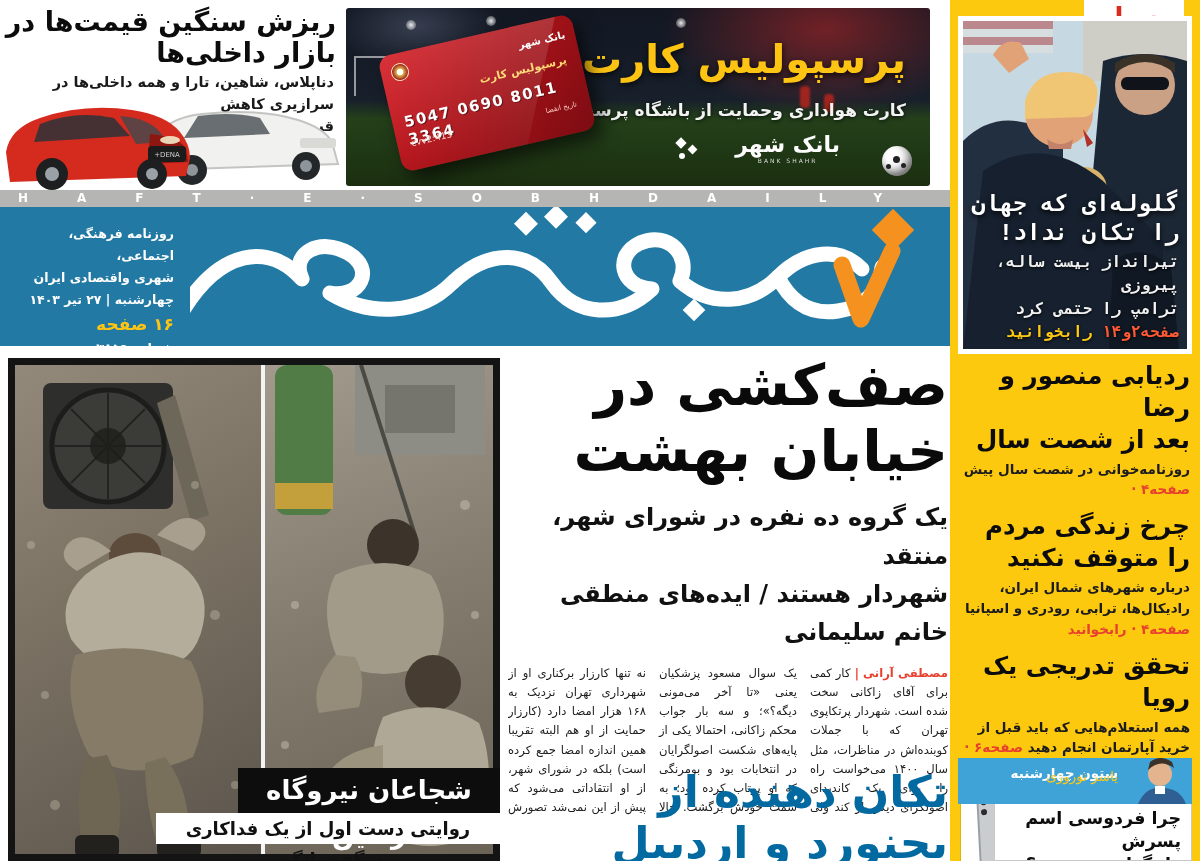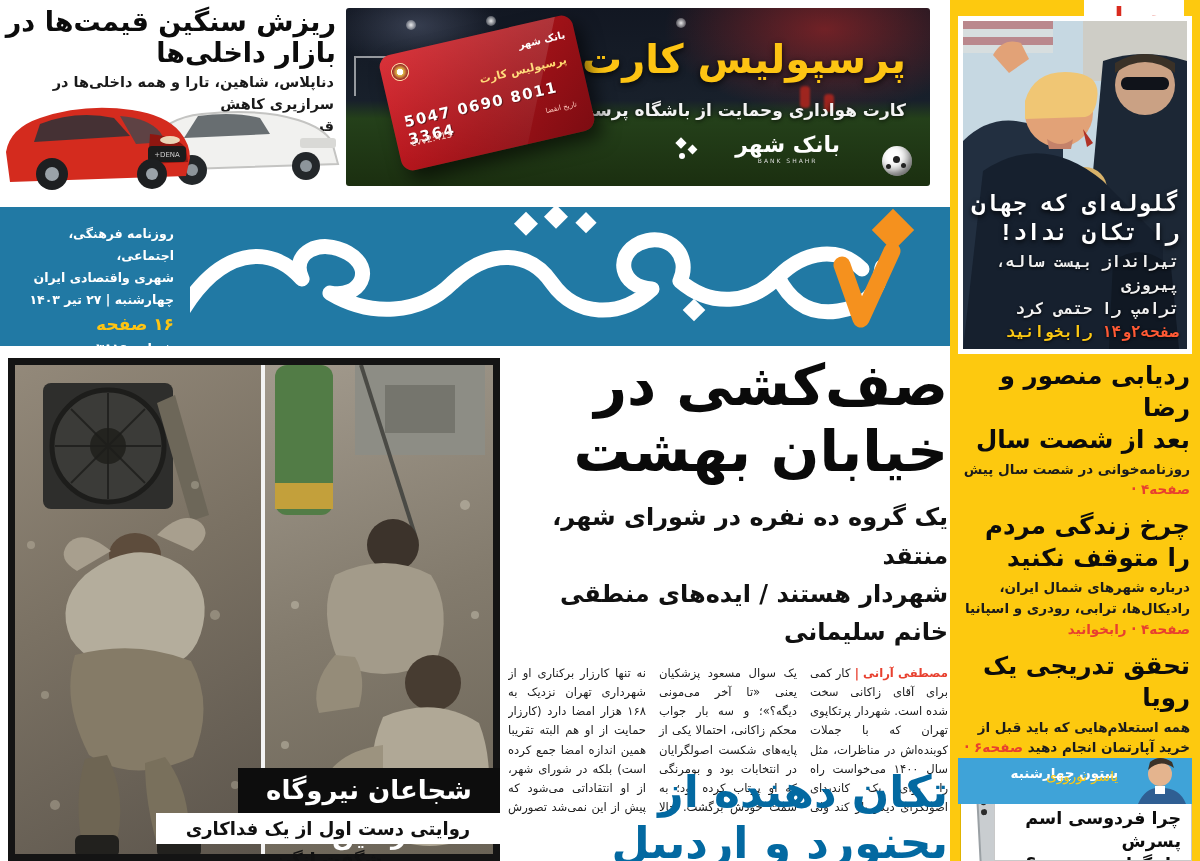--- a/index.html
+++ b/index.html
@@ -167,20 +167,23 @@
       <div class="ccvv">cvv2:413</div>
       <div class="cexp">تاریخ انقضا</div>
     </div>
     <div class="ball">
       <i style="left:11px;top:10px"></i>
         <i style="left:4px;top:18px;width:5px;height:5px"></i>
         <i style="left:19px;top:17px;width:5px;height:5px"></i>
     </div>
   </div>
 
+  <div class="strip">
+    <span>HAFT·E·SOBHDAILY</span>
+  </div>
 
   <div class="masthead">
     <div class="m-info">
       <div class="l">روزنامه فرهنگی، اجتماعی،</div>
       <div class="l">شهری واقتصادی ایران</div>
       <div class="l">چهارشنبه | ۲۷ تیر ۱۴۰۳</div>
       <div class="pages">۱۶ صفحه</div>
       <div class="issue">شماره ۳۸۱۹</div>
 
     </div>

